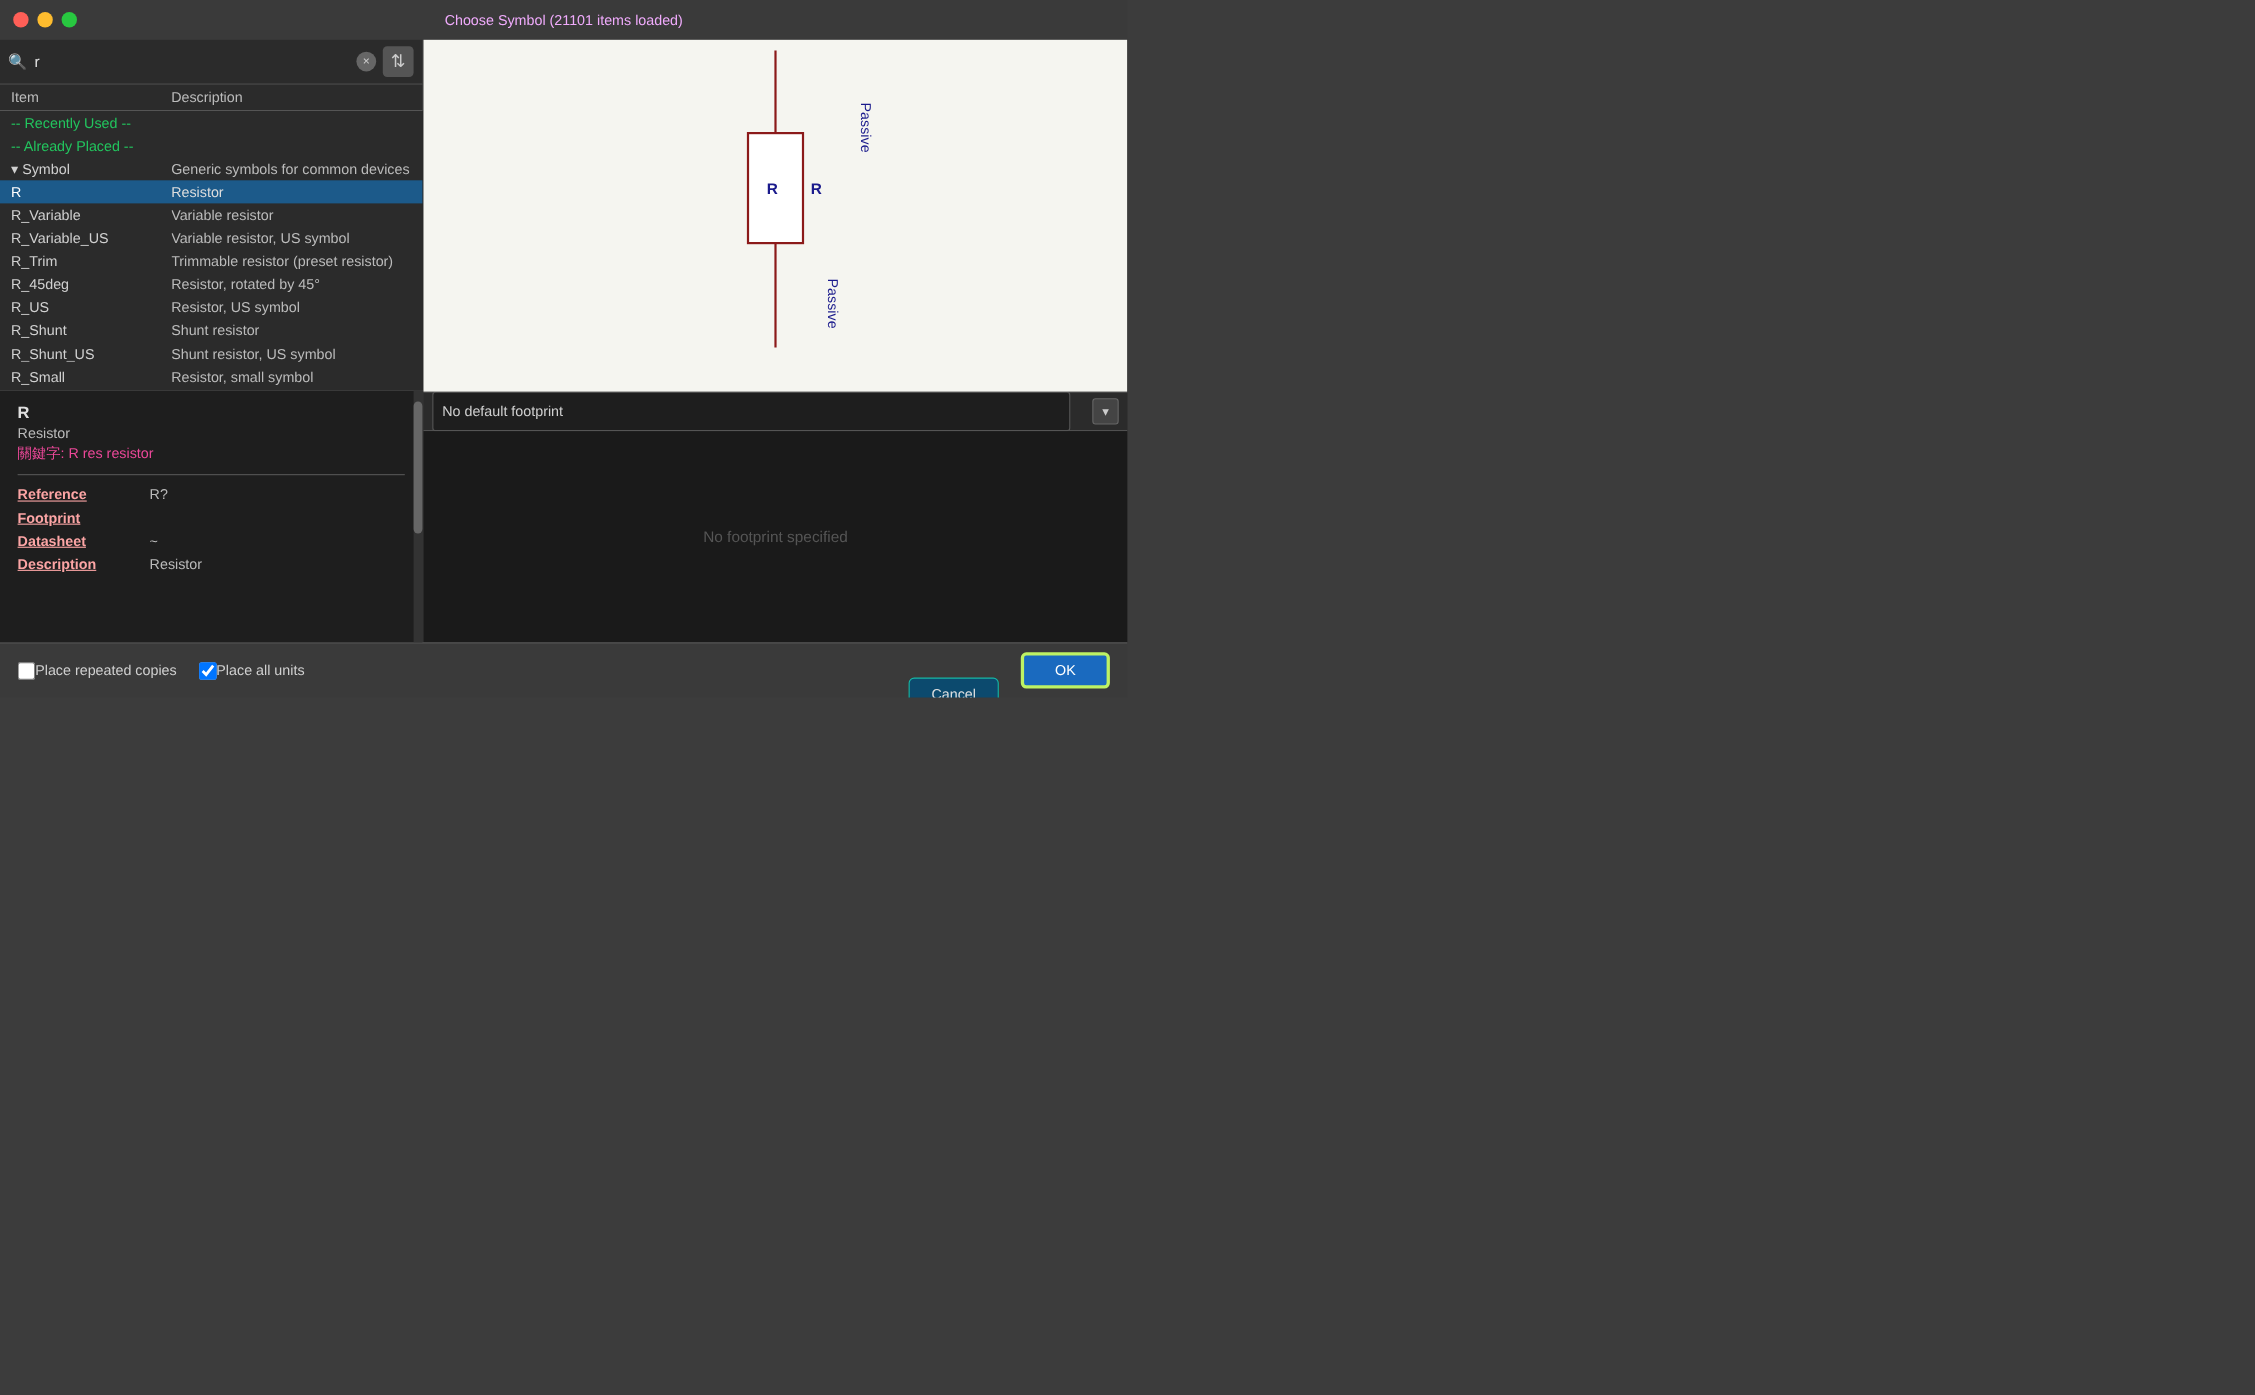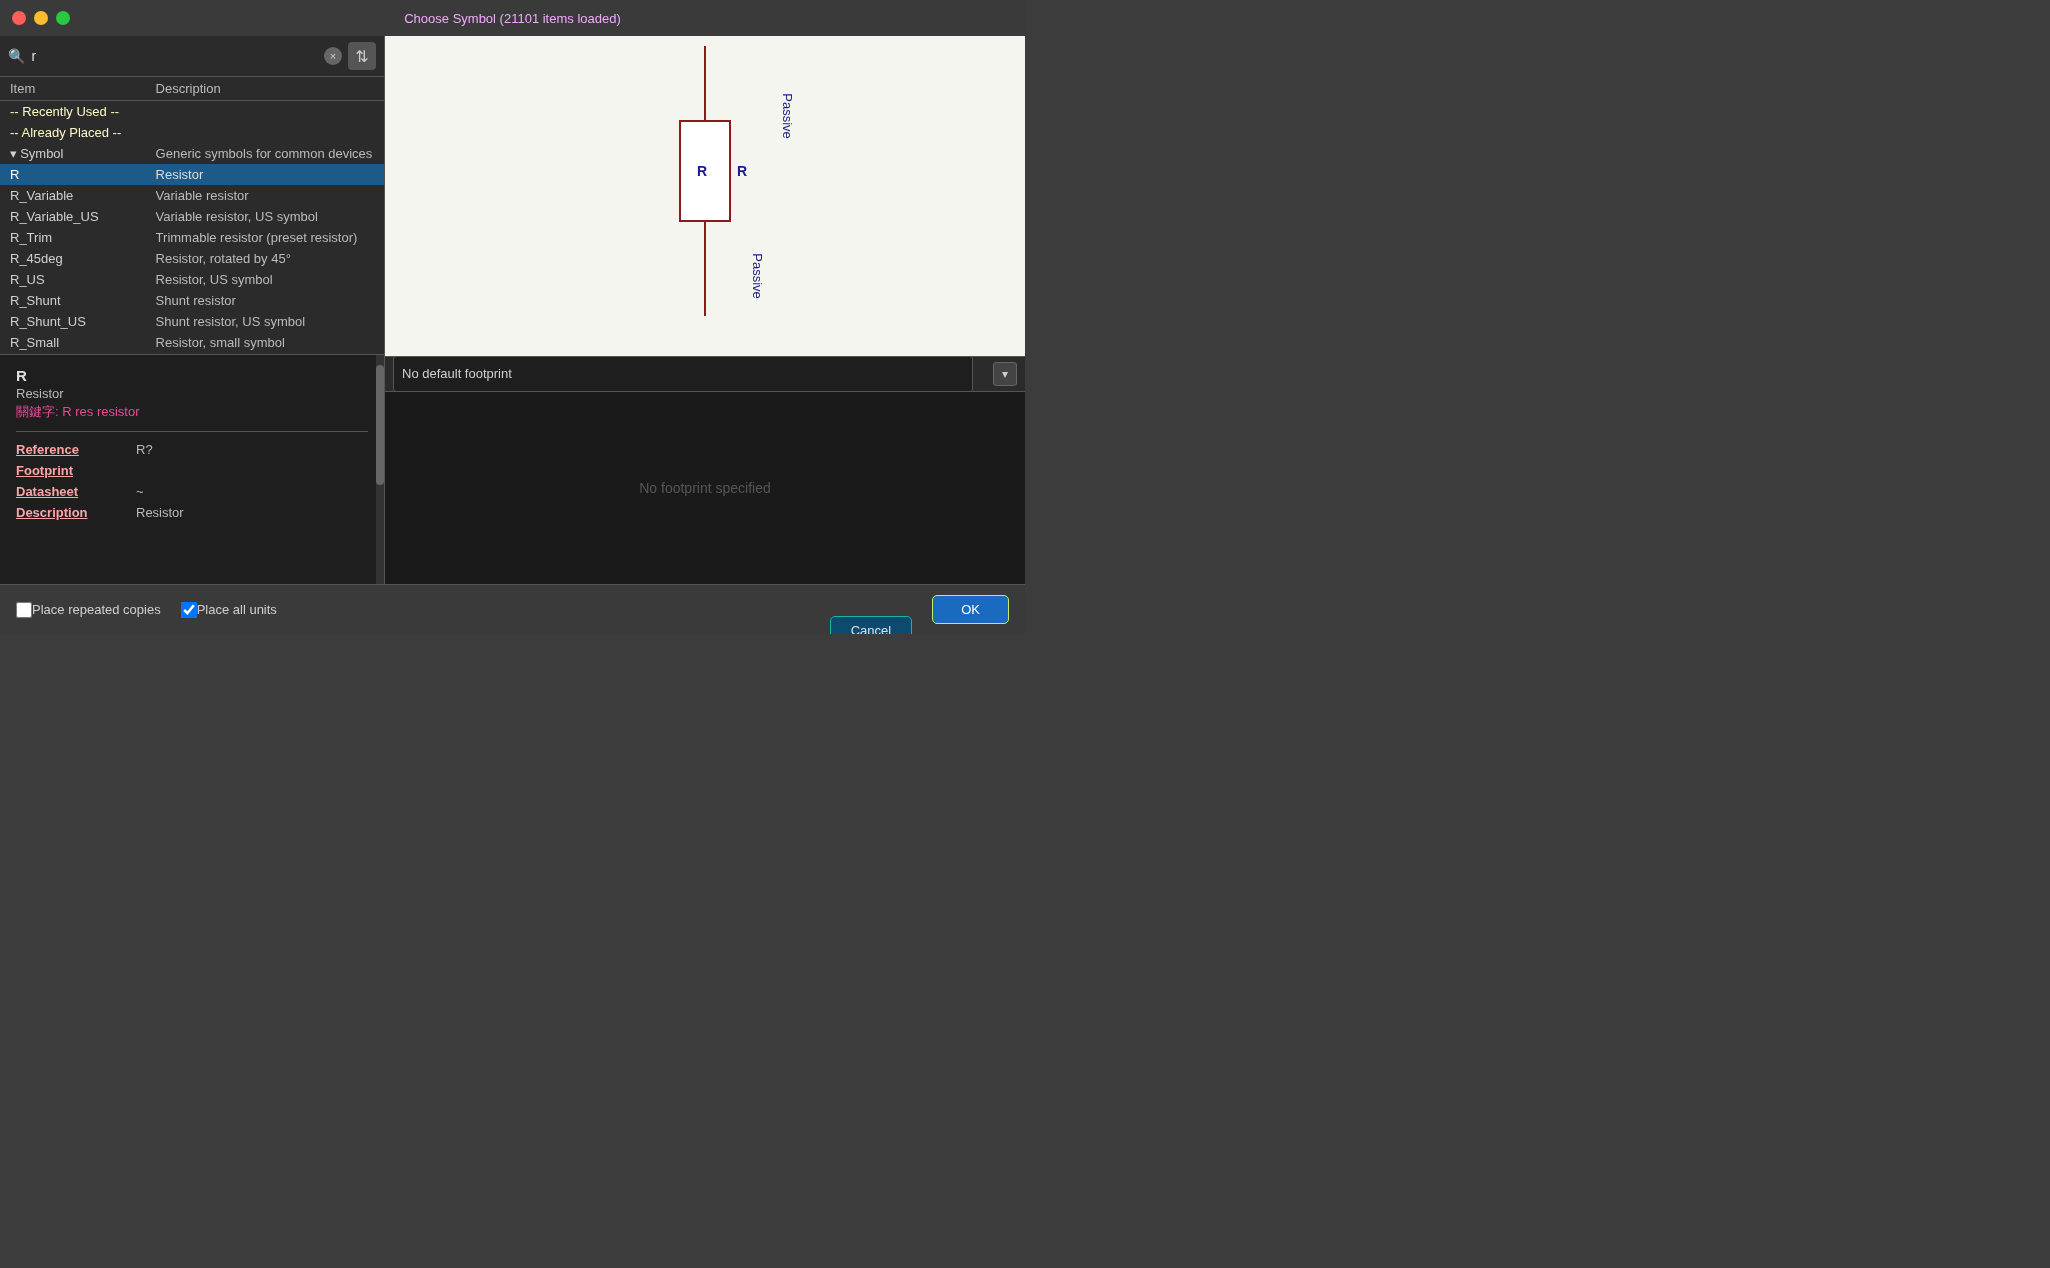--- a/index.html
+++ b/index.html
@@ -124,21 +124,21 @@
     .list-row {
       display: grid;
       grid-template-columns: 1fr 1.5fr;
       padding: 3px 10px;
       font-size: 13px;
       cursor: pointer;
       color: #d0d0d0;
     }
     .list-row.selected { background: #1c5a8a; color: #fff; }
     .list-row.category {
-      color: #fef9c3;
+      color: #22c55e;
       cursor: default;
     }
     .list-row.device-row {
       color: #d0d0d0;
     }
     .row-item { overflow: hidden; text-overflow: ellipsis; white-space: nowrap; }
     .row-desc { overflow: hidden; text-overflow: ellipsis; white-space: nowrap; color: #bbb; }
     .list-row.selected .row-desc { color: #ddd; }
     
     .bottom-info {
@@ -272,21 +272,21 @@
       border: 1px solid #14b8a6;
       color: #e0e0e0;
       padding: 6px 20px;
       border-radius: 5px;
       font-size: 13px;
       cursor: pointer;
       margin-top: 41px;
     }
     .ok-btn {
       background: #1a6abf;
-      border: 1px solid #bef264;
+      border: 3px solid #bef264;
       color: #fff;
       padding: 6px 28px;
       border-radius: 5px;
       font-size: 13px;
       cursor: pointer;
     }
     
     .resistor-svg {
       width: 200px;
       height: 320px;

